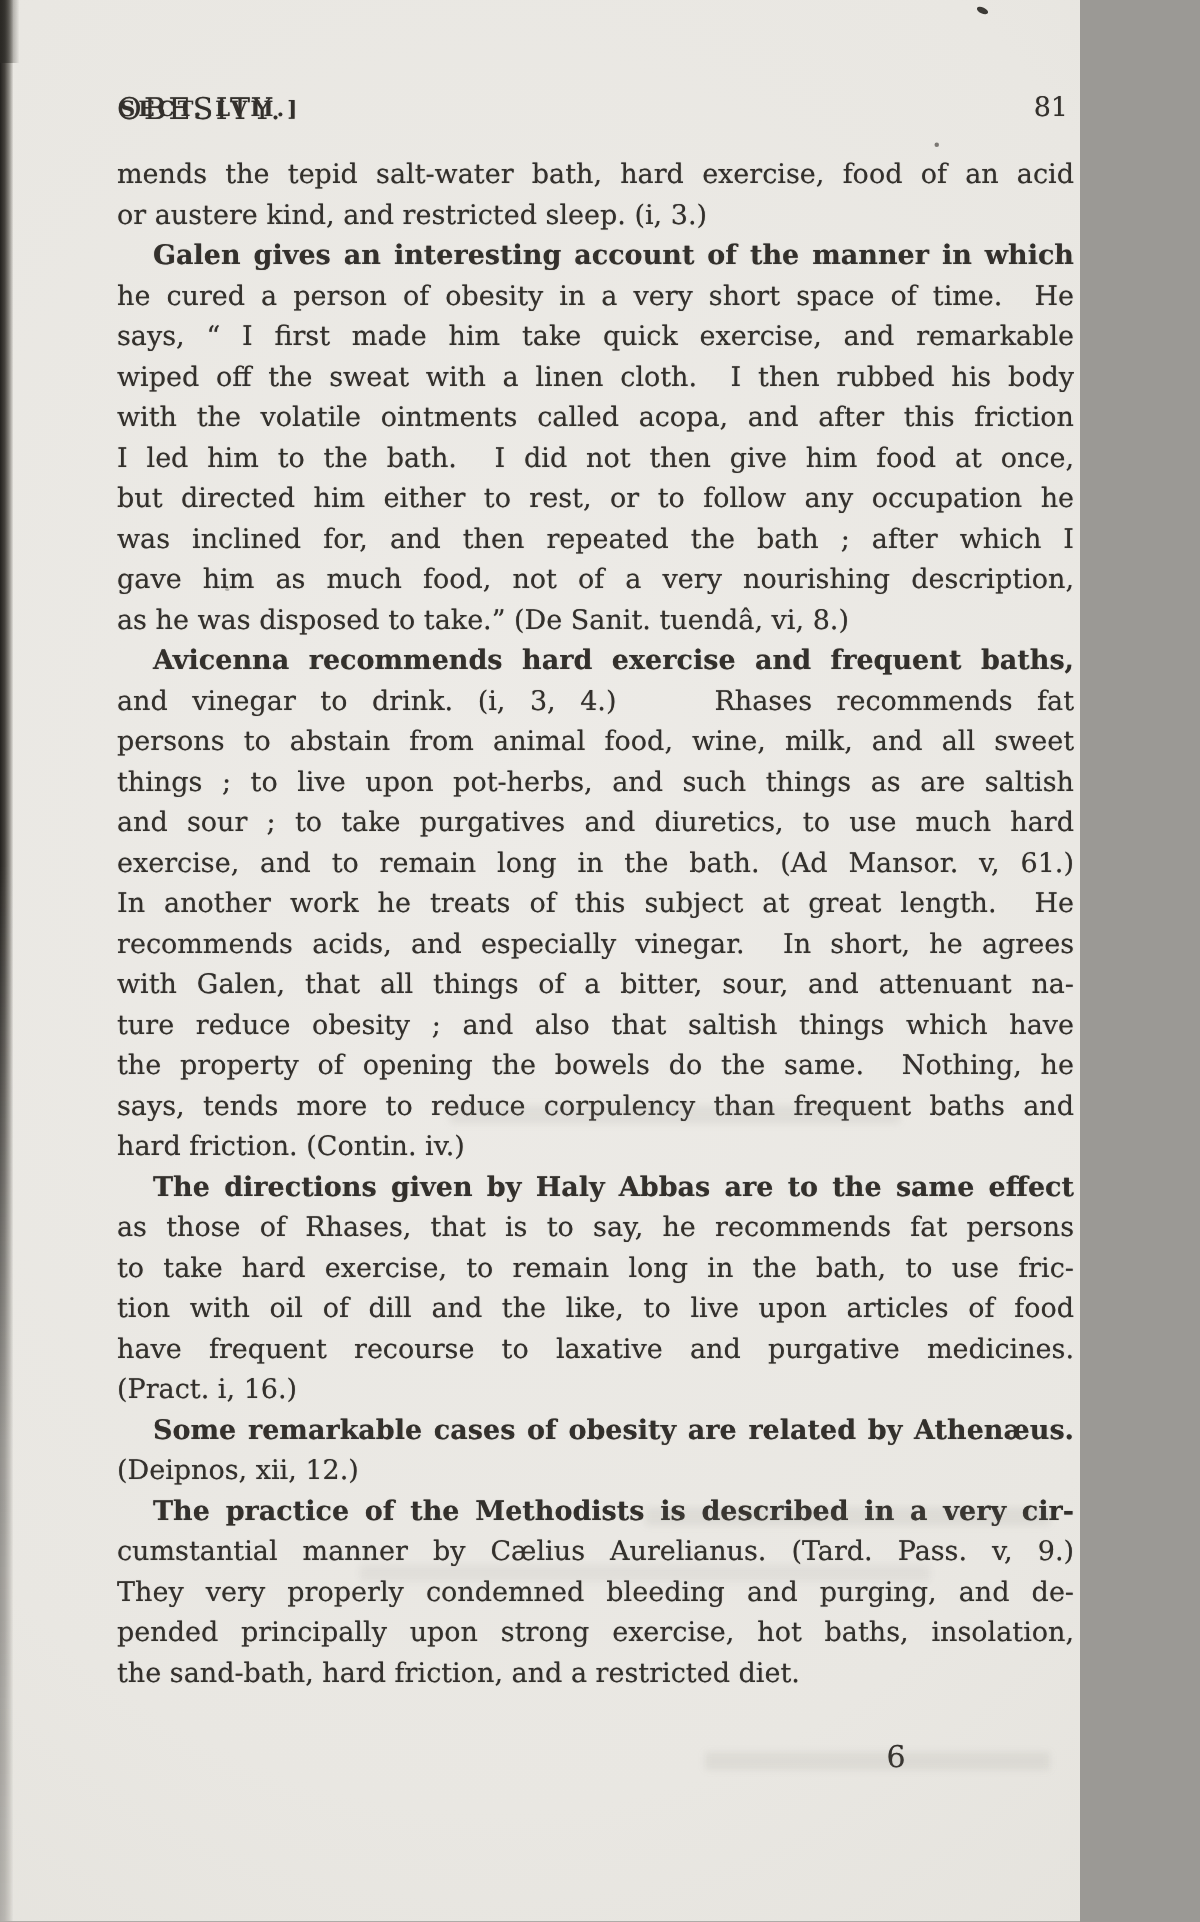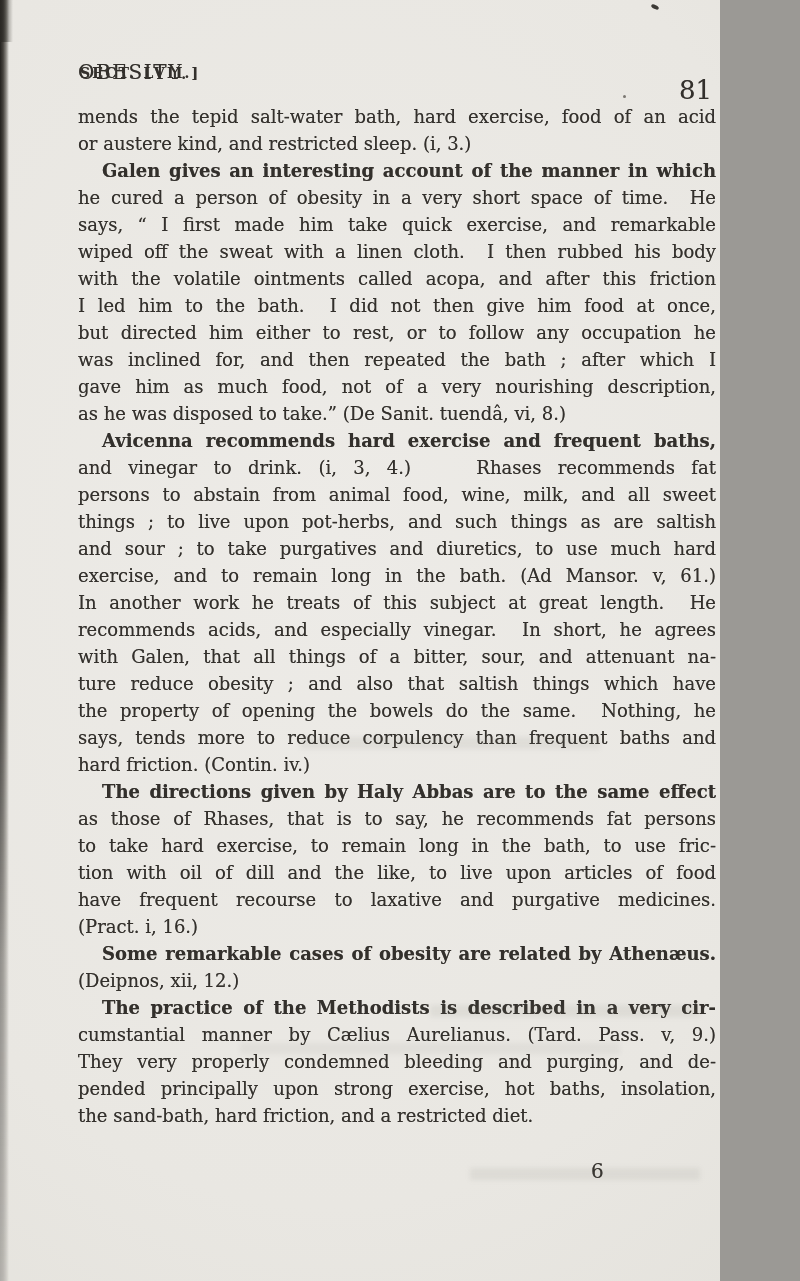--- a/index.html
+++ b/index.html
@@ -33,21 +33,21 @@
     position: absolute; left: 2px; top: 5px;
     font-size: 14px; letter-spacing: 2.2px; font-weight: 600;
     text-shadow: 0 0 0.5px rgba(51,48,44,0.55);
   }
   .hdr-title {
     position: absolute; left: 0; top: 0; width: 100%;
     text-align: left; font-size: 20px; letter-spacing: 1.6px;
     text-shadow: 0 0 0.5px rgba(51,48,44,0.5);
   }
   .hdr-page {
-    position: absolute; right: 4px; top: 15px; font-size: 26px;
+    position: absolute; right: 4px; top: 1px; font-size: 18px;
     text-shadow: 0 0 0.5px rgba(51,48,44,0.5);
   }
   
   .margin-note { position: absolute; left: 721px; top: 120px; width: 66px; text-align: center; }
   .mn-label {
     font-variant: small-caps; font-size: 18px; letter-spacing: 0.8px;
     color: #3a3732; text-shadow: 0 0 0.5px rgba(51,48,44,0.5);
     display: block; line-height: 20px;
   }
   .mn-brace { display: block; margin-top: 1px; margin-left: 0px; }

